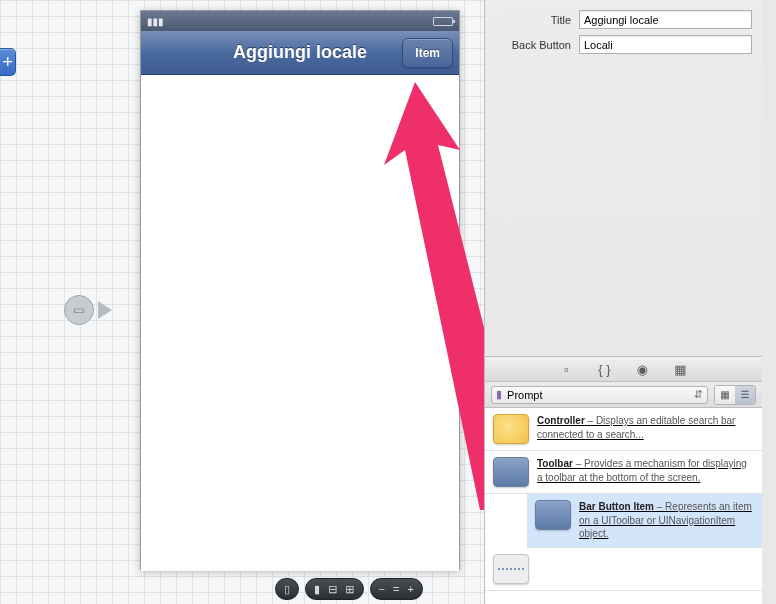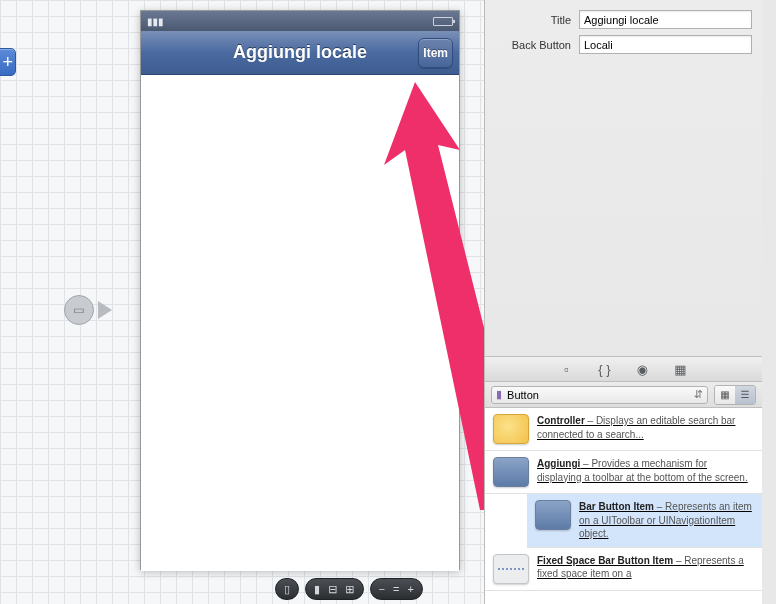--- a/index.html
+++ b/index.html
@@ -103,21 +103,21 @@
 .nav-title {
   color: #fff;
   font-size: 18px;
   font-weight: bold;
   text-shadow: 0 -1px rgba(0,0,0,.5);
 }
 .nav-item-btn {
   position: absolute;
   right: 6px; top: 7px;
   height: 30px;
-  padding: 0 4px;
+  padding: 0 12px;
   background: linear-gradient(#6a82ac, #49669a);
   border: 1px solid #2f4d80;
   border-radius: 6px;
   color: #fff;
   font-size: 12px;
   font-weight: bold;
   text-shadow: 0 -1px rgba(0,0,0,.4);
   box-shadow: inset 0 1px rgba(255,255,255,.25), 0 1px 1px rgba(0,0,0,.2);
   cursor: pointer;
 }
@@ -360,49 +360,46 @@
   <div class="lib-tabs">
     <div class="tab">▫</div>
     <div class="tab">{ }</div>
     <div class="tab">◉</div>
     <div class="tab">▦</div>
   </div>
 
   <div class="lib-filter">
     <div class="filter-select">
       <span style="color:#8a6ab0;">▮</span>
-      <span>Button</span>
+      <span>Prompt</span>
       <span style="margin-left:auto;color:#777;">⇵</span>
     </div>
     <div class="view-toggle">
       <button>▦</button>
       <button class="active">☰</button>
     </div>
   </div>
 
   <div class="lib-list">
     <div class="lib-item">
       <div class="lib-icon search"></div>
       <div class="lib-text">
         <b>Controller</b><span> – Displays an editable search bar connected to a search...</span>
       </div>
     </div>
     <div class="lib-item">
       <div class="lib-icon"></div>
       <div class="lib-text">
-        <b>Aggiungi</b><span> – Provides a mechanism for displaying a toolbar at the bottom of the screen.</span>
+        <b>Toolbar</b><span> – Provides a mechanism for displaying a toolbar at the bottom of the screen.</span>
       </div>
     </div>
     <div class="lib-item sel">
       <div class="lib-icon"></div>
       <div class="lib-text">
         <b>Bar Button Item</b><span> – Represents an item on a UIToolbar or UINavigationItem object.</span>
       </div>
     </div>
     <div class="lib-item">
       <div class="lib-icon space"></div>
-      <div class="lib-text">
-        <b>Fixed Space Bar Button Item</b><span> – Represents a fixed space item on a</span>
-      </div>
     </div>
   </div>
 
 </div>
 
 </body></html>

